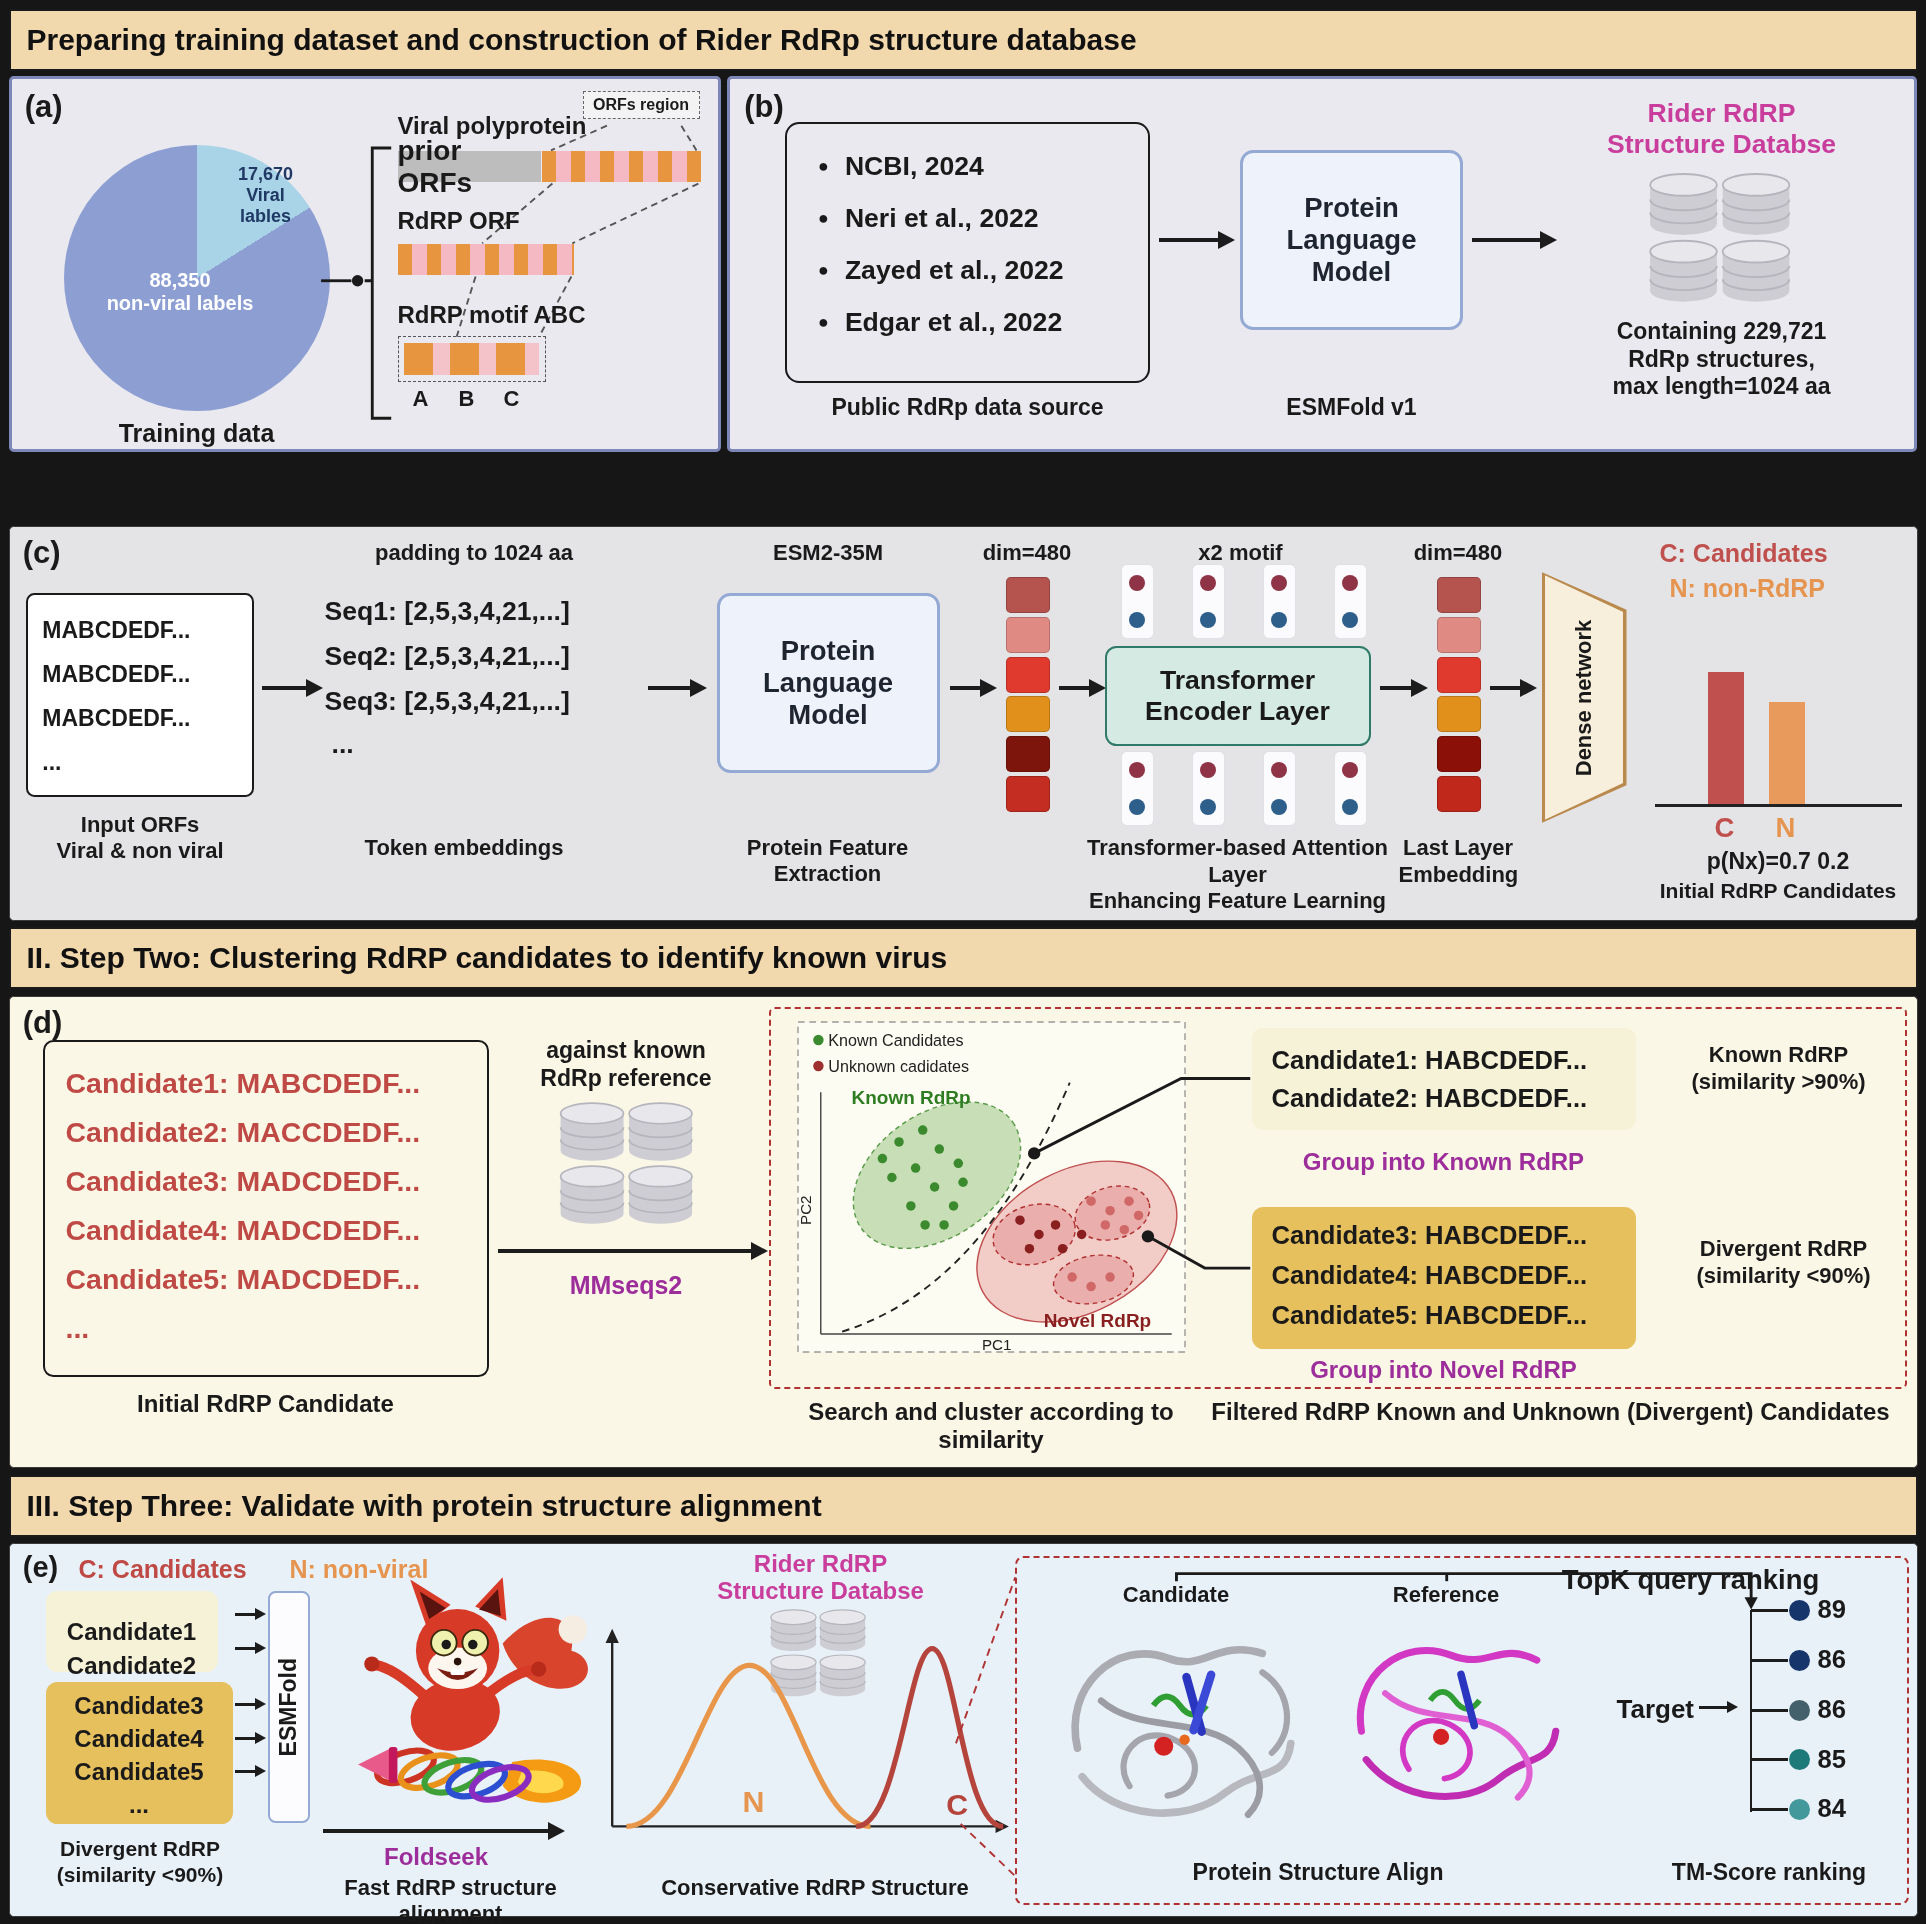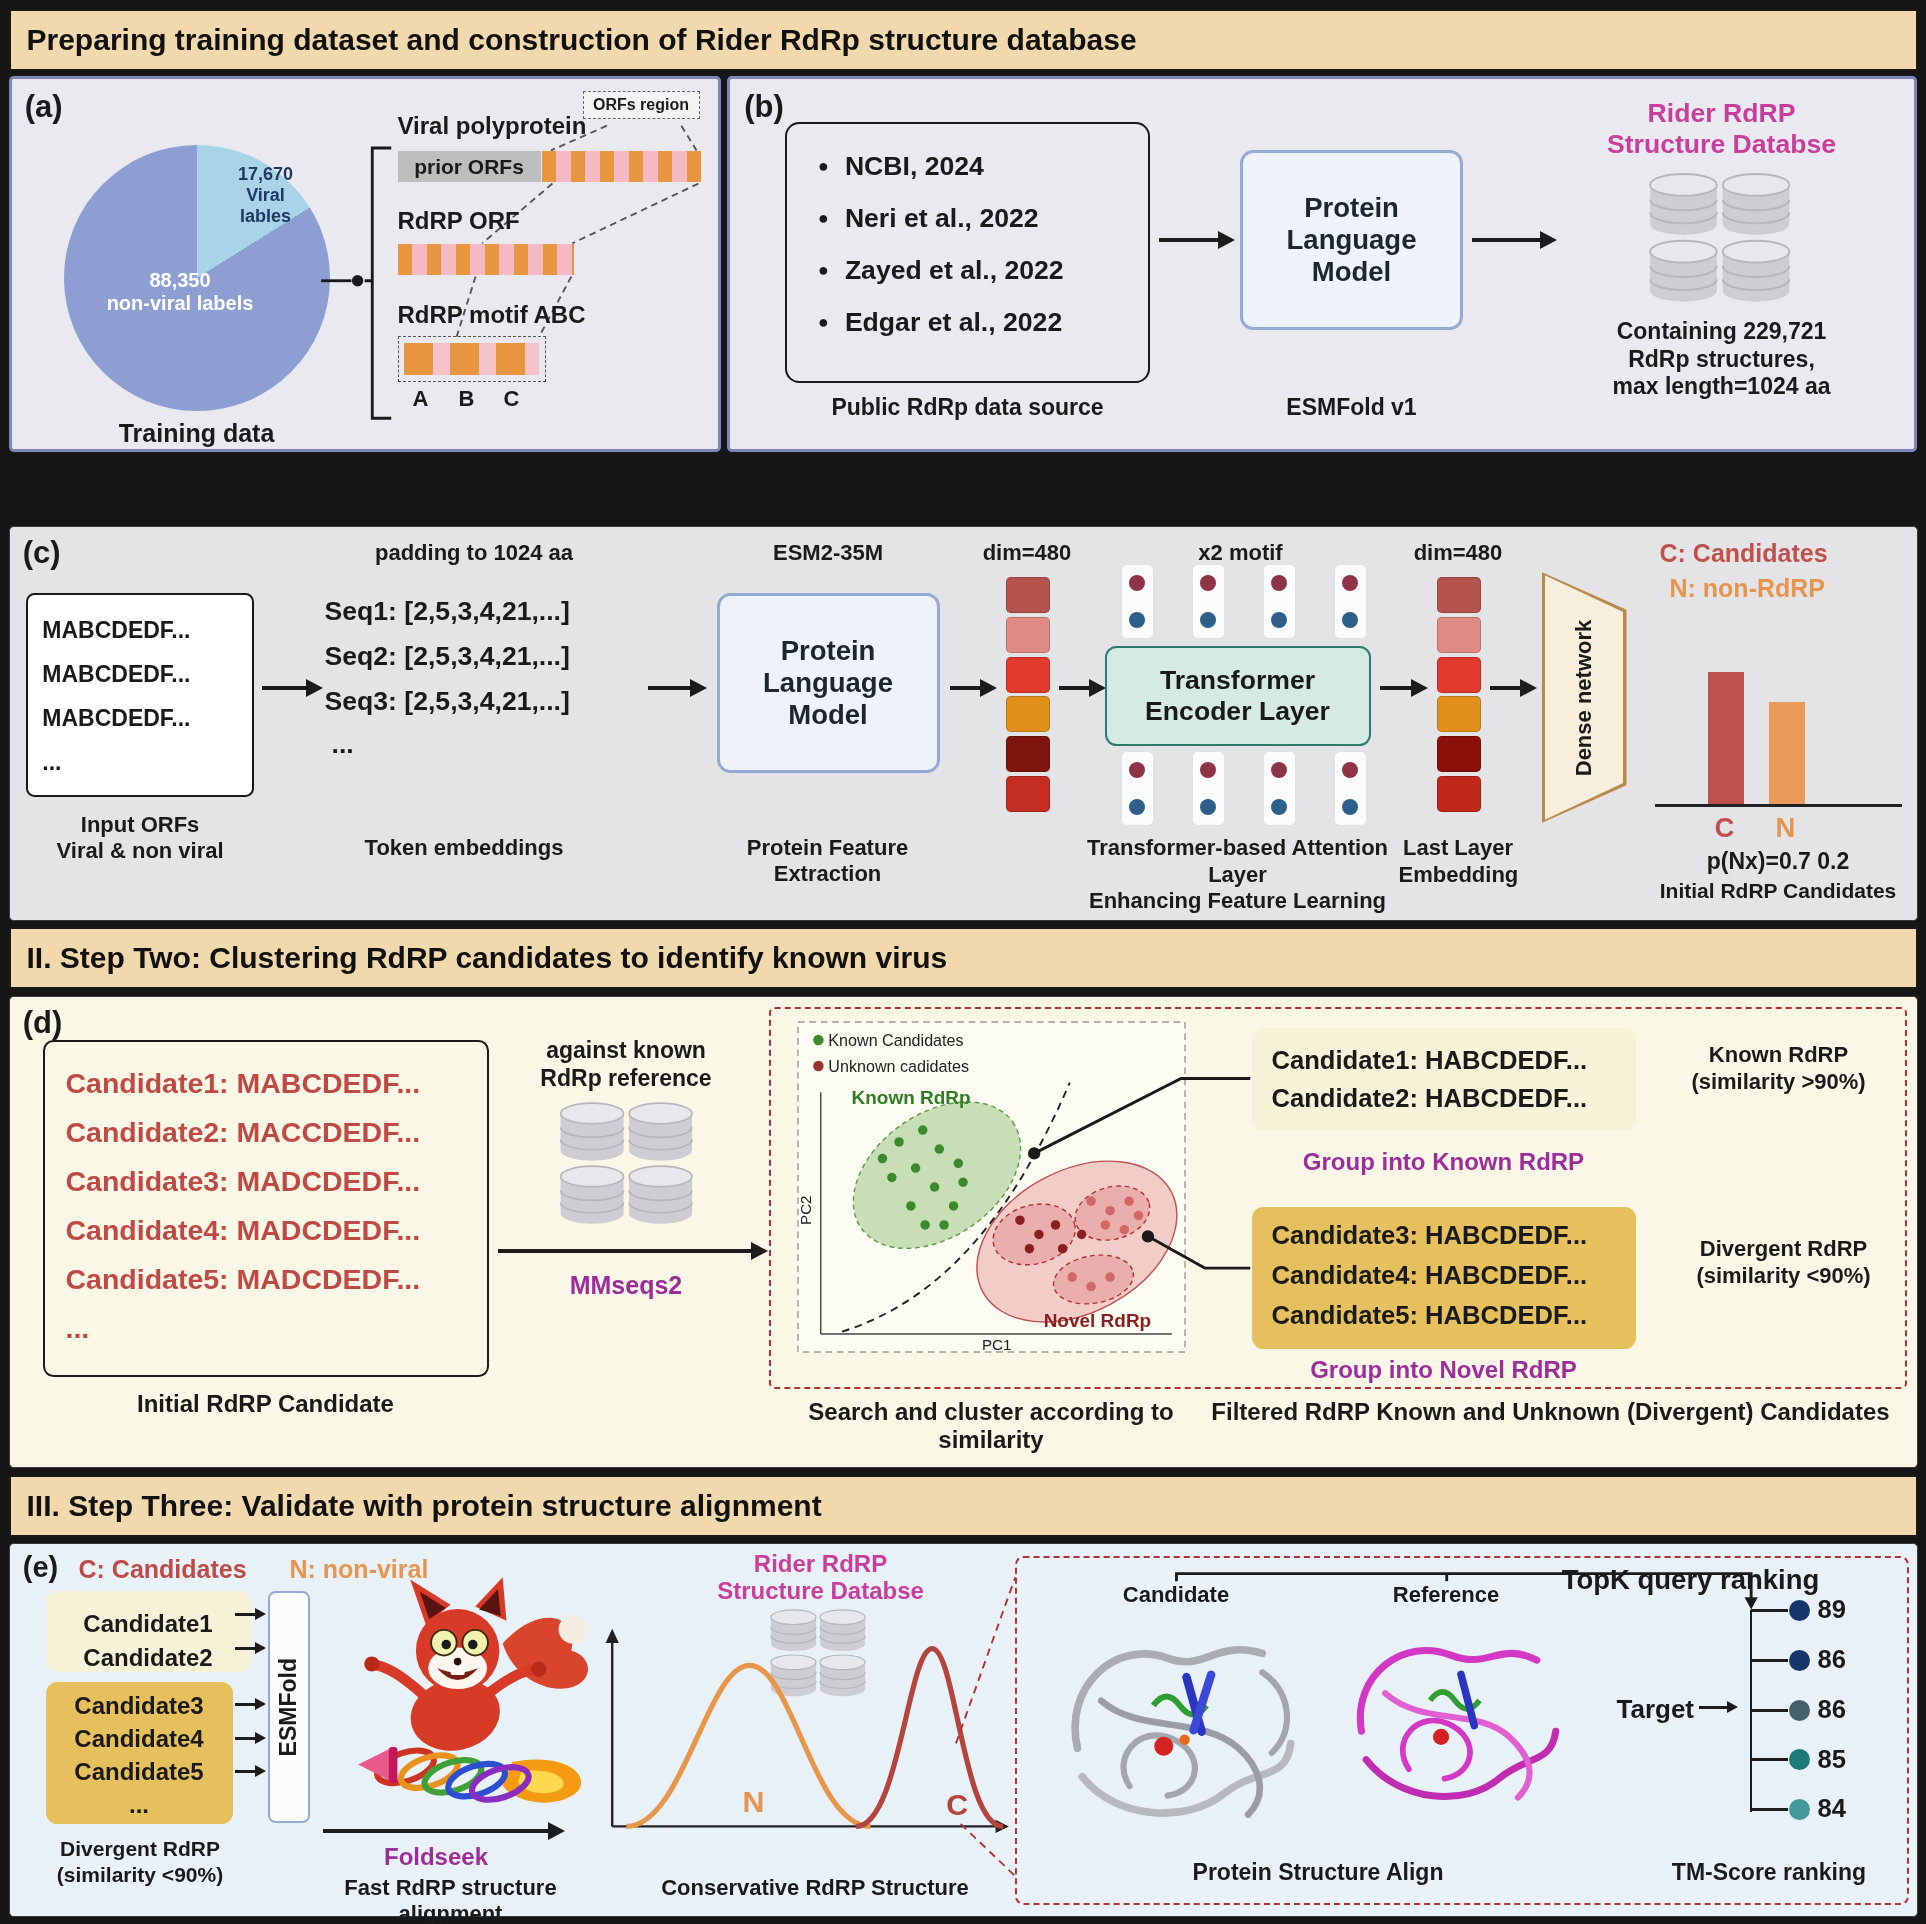--- a/index.html
+++ b/index.html
@@ -76,21 +76,21 @@
       <path d="M1412 98 L1444 150" stroke="#555" stroke-width="4" stroke-dasharray="14 10"></path>
       <path d="M1140 220 L992 346" stroke="#555" stroke-width="4" stroke-dasharray="14 10"></path>
       <path d="M1448 220 L1182 346" stroke="#555" stroke-width="4" stroke-dasharray="14 10"></path>
       <path d="M978 416 L938 543" stroke="#555" stroke-width="4" stroke-dasharray="14 10"></path>
       <path d="M1180 416 L1112 543" stroke="#555" stroke-width="4" stroke-dasharray="14 10"></path>
     </svg>
 
     <div class="abs" style="left:386px;top:33px;font-size:24px;font-weight:700">Viral polyprotein</div>
     <div class="abs ctr" style="left:571px;top:12px;padding:3.8px 9.5px;border:1.9px dashed #666;background:#f3f3f3;font-size:16px;font-weight:600">ORFs region</div>
 
-    <div class="abs" style="left:386px;top:72px;width:143px;height:31px;background:#bdbdbd;display:flex;align-items:center;justify-content:center;font-size:21px;font-weight:600">
+    <div class="abs" style="left:386px;top:72px;width:143px;height:31px;background:#bdbdbd;display:flex;align-items:center;justify-content:center;font-size:28px;font-weight:600">
       <span>prior ORFs</span>
     </div>
     <div class="abs stripes" style="left:530px;top:72px;width:159px;height:31px"></div>
 
     <div class="abs" style="left:386px;top:128px;font-size:24px;font-weight:700">RdRP ORF</div>
     <div class="abs stripes" style="left:386px;top:165px;width:176px;height:31px"></div>
 
     <div class="abs" style="left:386px;top:222px;font-size:24px;font-weight:700">RdRP motif ABC</div>
     <div class="abs" style="left:386px;top:257px;width:148px;height:46px;border:1.9px dashed #555;padding:5.7px">
       <div style="width:100%;height:100%;background:repeating-linear-gradient(90deg,#e8953f 0 29px,#f4c3ca 29px 46px)"></div>
@@ -369,21 +369,21 @@
 
   <div class="band" style="top:1475px">
     <span>III. Step Three: Validate with protein structure alignment</span>
   </div>
 
   <div class="panel" style="left:8.5px;top:1543px;width:1909px;height:374px;background:#e9f1f8;border:1.9px solid #3a3a3a">
     <div class="abs ptag" style="left:13.3px;top:6.6px;font-size:29px">(e)</div>
     <div class="abs" style="left:69px;top:11.4px;font-size:25px;font-weight:700;color:#bf4a45">C: Candidates</div>
     <div class="abs" style="left:280px;top:11.4px;font-size:25px;font-weight:700;color:#e5954f">N: non-viral</div>
 
-    <div class="grpbox ctr" style="left:36px;top:47px;width:205px;height:81px;background:#f5f2d8;padding-top:16px;font-size:24px;line-height:34px">
+    <div class="grpbox ctr" style="left:36px;top:47px;width:172px;height:81px;background:#f5f2d8;padding-top:24px;font-size:24px;line-height:34px">
       <div>Candidate1</div>
       <div>Candidate2</div>
     </div>
     <div class="grpbox ctr" style="left:36px;top:138px;width:187px;height:142px;background:#e7c05e;padding-top:6.6px;font-size:24px;line-height:33px">
       <div>Candidate3</div>
       <div>Candidate4</div>
       <div>Candidate5</div>
       <div>...</div>
     </div>
     <div class="abs pre ctr" style="left:19px;top:292px;width:223px;font-size:21px;font-weight:600;line-height:25.6px">Divergent RdRP

